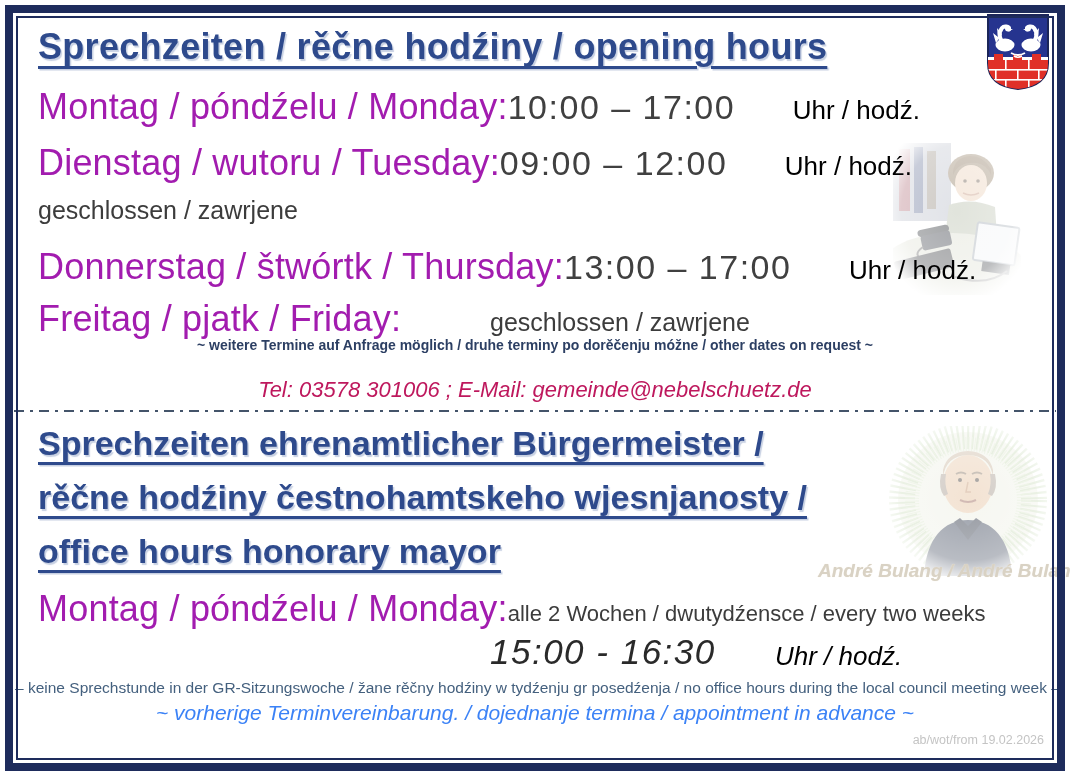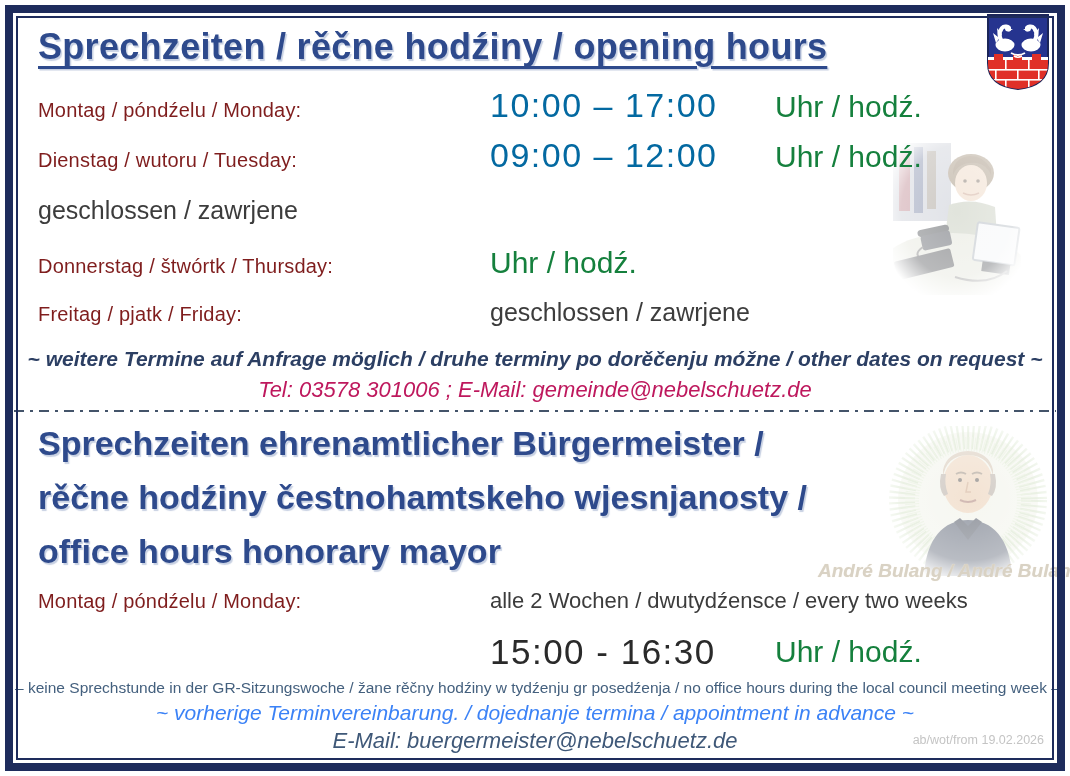--- a/index.html
+++ b/index.html
@@ -15,44 +15,44 @@
   .abs { position:absolute; }
 
   .main-title {
     left:38px; top:26px; font-size:36px; font-weight:600; color:#2e4a8c;
     text-decoration:underline; text-decoration-thickness:2.5px; text-underline-offset:7px;
     letter-spacing:.3px; white-space:nowrap; z-index:2;
     text-shadow:1.5px 1.5px 1px rgba(130,150,190,.45);
   }
 
   .hours-row { left:38px; width:990px; display:flex; align-items:baseline; white-space:nowrap; z-index:2; }
-  .day-label  { display:inline-block; min-width:452px; font-size:20px; font-weight:300; color:#7f1d1d; letter-spacing:.2px; }
-  .day-time   { display:inline-block; width:285px; font-size:34px; color:#0369a1; letter-spacing:1.5px; }
-  .day-suffix { font-size:30px; color:#15803d; }
+  .day-label  { display:inline-block; min-width:452px; font-size:36px; font-weight:300; color:#a21caf; letter-spacing:.2px; }
+  .day-time   { display:inline-block; width:285px; font-size:34px; color:#404040; letter-spacing:1.5px; }
+  .day-suffix { font-size:26px; color:#000000; }
   .day-closed { font-size:25px; color:#3c3c3c; }
 
   .note-line   { left:15px; width:1040px; text-align:center; white-space:nowrap; z-index:2; }
-  .note-main   { top:347px; font-size:21px; font-style:italic; font-weight:600; color:#2c3f63; }
+  .note-main   { top:337px; font-size:14px; font-weight:600; color:#2c3f63; }
   .note-tel    { top:377px; font-size:22px; font-style:italic; color:#be185d; }
 
   .divider {
     left:14px; top:410px; width:1042px; height:2px; z-index:2;
     background:repeating-linear-gradient(to right,#44546a 0 10px,transparent 10px 16px,#44546a 16px 19px,transparent 19px 25px);
   }
 
   .mayor-title {
     left:38px; font-size:34px; font-weight:600; color:#2e4a8c; white-space:nowrap; z-index:2;
-    text-decoration-thickness:2.5px; text-underline-offset:7px;
+    text-decoration:underline; text-decoration-thickness:2.5px; text-underline-offset:7px;
     text-shadow:1.5px 1.5px 1px rgba(130,150,190,.45);
   }
   .mt1 { top:424px; } .mt2 { top:478px; } .mt3 { top:532px; }
 
   .mayor-row { left:38px; top:588px; }
   .mayor-value { font-size:22px; color:#3c3c3c;text-align:right; }
-  .mayor-time-row { left:490px; top:632px; display:flex; align-items:center; white-space:nowrap; z-index:2; }
+  .mayor-time-row { left:490px; top:632px; display:flex; align-items:flex-end; white-space:nowrap; z-index:2;font-style:italic; }
   .mayor-time { display:inline-block; width:285px; font-size:35px; color:#2a2a2a; letter-spacing:1.5px; }
 
   .note-small { top:679px; font-size:15.5px; color:#44607e; }
   .note-appt  { top:701px; font-size:21px; font-style:italic; color:#3b82f6; }
   .note-mail  { top:728px; font-size:22px; font-style:italic; color:#3f5878; }
 
   .footnote { right:26px; top:733px; font-size:12.5px; color:#c4c4c4; z-index:2; }
 
   .caption {
     left:818px; top:560px; width:260px; font-size:19px; font-style:italic; font-weight:bold;
@@ -177,30 +177,31 @@
     <rect x="0" y="0" width="162" height="150" fill="url(#fadeB)"></rect>
   </svg>
 
   <div class="abs main-title">Sprechzeiten / rěčne hodźiny / opening hours</div>
 
   <div class="abs hours-row" style="top:86px">
     <span class="day-label">Montag / póndźelu / Monday:</span>
     <span class="day-time">10:00 – 17:00</span>
     <span class="day-suffix">Uhr / hodź.</span>
   </div>
-  <div class="abs hours-row" style="top:136px">
+  <div class="abs hours-row" style="top:142px">
     <span class="day-label">Dienstag / wutoru / Tuesday:</span>
     <span class="day-time">09:00 – 12:00</span>
     <span class="day-suffix">Uhr / hodź.</span>
   </div>
   <div class="abs hours-row" style="top:196px">
     <span class="day-closed">geschlossen / zawrjene</span>
   </div>
   <div class="abs hours-row" style="top:246px">
     <span class="day-label">Donnerstag / štwórtk / Thursday:</span>
+    <span class="day-time">13:00 – 17:00</span>
     <span class="day-suffix">Uhr / hodź.</span>
   </div>
   <div class="abs hours-row" style="top:298px">
     <span class="day-label">Freitag / pjatk / Friday:</span>
     <span class="day-closed">geschlossen / zawrjene</span>
   </div>
 
   <div class="abs note-line note-main">~ weitere Termine auf Anfrage möglich / druhe terminy po dorěčenju móžne / other dates on request ~</div>
   <div class="abs note-line note-tel">Tel: 03578 301006 ; E-Mail: gemeinde@nebelschuetz.de</div>
 
@@ -216,17 +217,16 @@
   </div>
   <div class="abs mayor-time-row">
     <span class="mayor-time">15:00 - 16:30</span>
     <span class="day-suffix">Uhr / hodź.</span>
   </div>
 
   <div class="abs caption">André Bulang / André Bulank</div>
 
   <div class="abs note-line note-small">– keine Sprechstunde in der GR-Sitzungswoche / žane rěčny hodźiny w tydźenju gr posedźenja / no office hours during the local council meeting week –</div>
   <div class="abs note-line note-appt">~ vorherige Terminvereinbarung. / dojednanje termina / appointment in advance ~</div>
-  <div class="abs note-line note-mail">E-Mail: buergermeister@nebelschuetz.de</div>
 
   <div class="abs footnote">ab/wot/from 19.02.2026</div>
 
 </div>
 
 </body></html>

